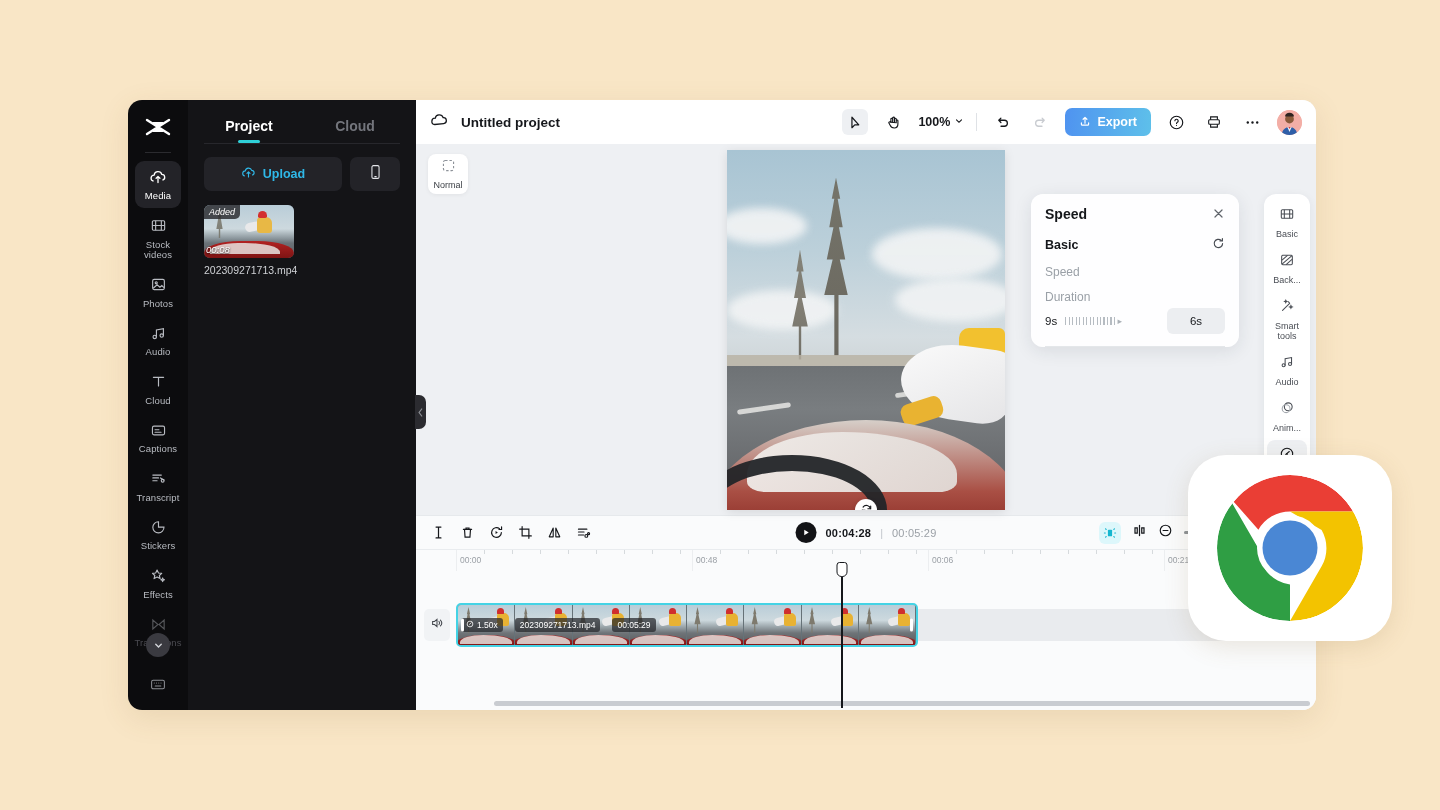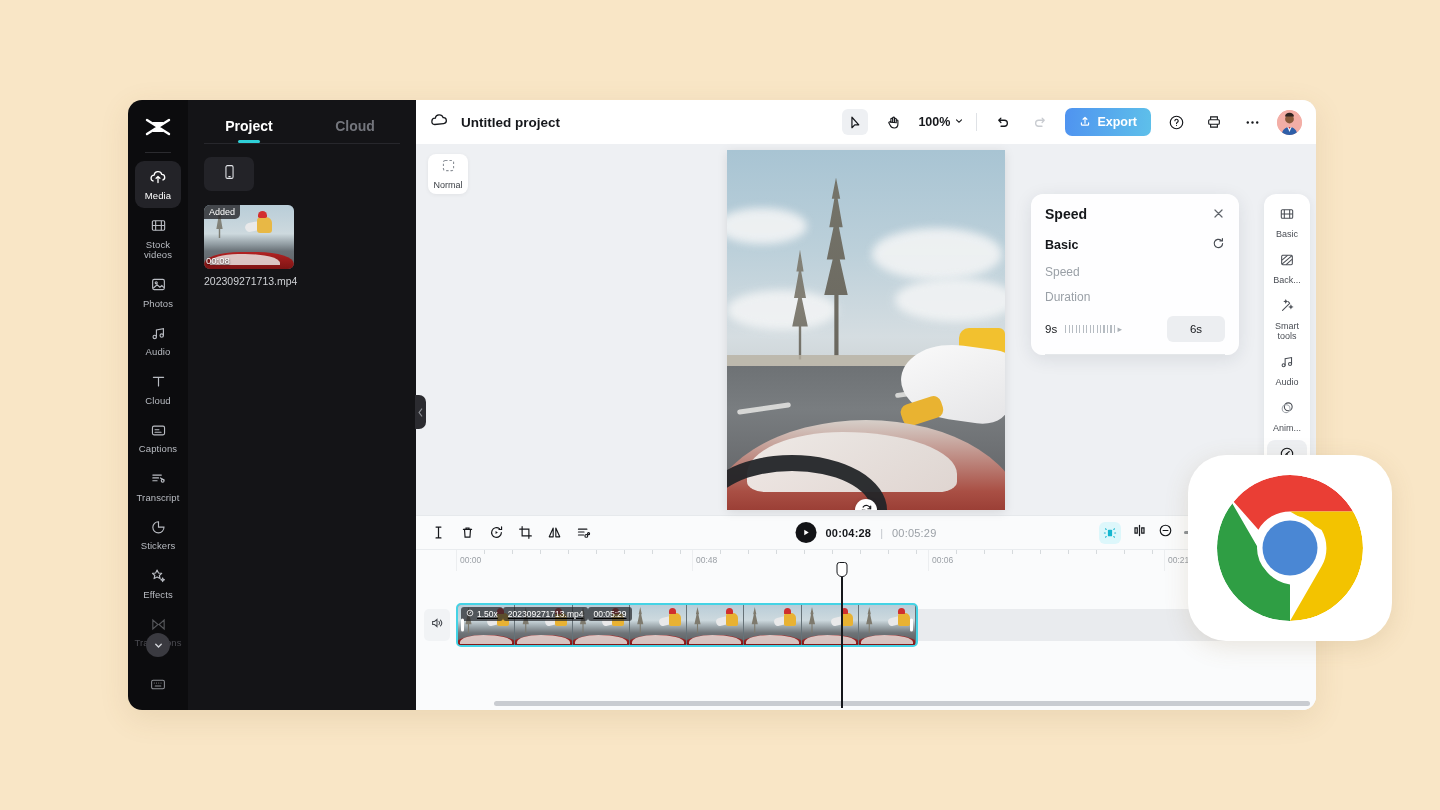--- a/index.html
+++ b/index.html
@@ -73,22 +73,22 @@
     display:flex; align-items:center; justify-content:center; gap:7px;
     color: #2fb8e8; font-size: 12.5px; font-weight: 700; cursor:pointer;
   }
   .btn-phone {
     width: 50px; height: 34px; border-radius: 7px; background: #232328;
     display:flex; align-items:center; justify-content:center; cursor:pointer;
   }
   .mp-grid { padding: 14px 16px 0; }
   .media-card { width: 90px; cursor:pointer; }
   .media-thumb {
-    width: 90px; height: 64px; border-radius: 6px; position: relative;
-    overflow:hidden; background:#3d4a52;
+    width: 90px; height: 53px; border-radius: 6px; position: relative;
+    overflow:hidden; background:#3d4a52;font-style:italic;
   }
   .media-thumb .sky { position:absolute; inset:0; background:linear-gradient(#b9cdd8 0%, #cdd9de 45%, #8f9aa0 62%, #6a7278 72%, #5d5f62 100%); }
   .media-thumb .tree { position:absolute; left:11px; top:3px; width:9px; height:30px;
     background: linear-gradient(#8c8c84, #7a7a70); clip-path: polygon(50% 0,70% 30%,62% 30%,85% 70%,58% 70%,58% 100%,42% 100%,42% 70%,15% 70%,38% 30%,30% 30%); }
   .media-thumb .hat { position:absolute; right:27px; top:6px; width:9px; height:7px; background:#d32f2f; border-radius:5px 5px 2px 2px;}
   .media-thumb .body { position:absolute; right:22px; top:12px; width:15px; height:16px; background:#e8b845; border-radius:4px 6px 3px 3px;}
   .media-thumb .legs { position:absolute; right:31px; top:17px; width:18px; height:9px; background:#e9e9ea; border-radius:7px 3px 3px 7px; transform:rotate(-12deg);}
   .media-thumb .car { position:absolute; left:0; right:0; bottom:0; height:17px; background:linear-gradient(#b22222,#7e1414); border-radius:40% 40% 0 0 / 70% 70% 0 0;}
   .media-thumb .hood { position:absolute; left:6px; bottom:4px; width:70px; height:11px; background:#e7e3e0; border-radius:40% 50% 0 0/80% 80% 0 0; opacity:.85;}
   .badge-added {
@@ -211,21 +211,21 @@
   .slider .dot { position:absolute; width:3px; height:3px; border-radius:50%; background:#c6cace; }
   .slider .knob {
     position:absolute; left:24%; width:11px; height:11px; border-radius:50%;
     background:#fff; border:2px solid #2b2e33; transform: translateX(-50%); cursor:pointer;
   }
   .sp-val {
     width:58px; height:26px; background:#eceef1; border-radius:6px;
     display:flex; align-items:center; justify-content:center;
     font-size:11.5px; color:#15171b; cursor:text;
   }
-  .dur-row { display:flex; align-items:center; gap:8px; margin-top:12px; }
+  .dur-row { display:flex; align-items:center; gap:8px; margin-top:4px; }
   .dur-left { font-size:11.5px; color:#15171b; }
   .ticks { flex:1; display:flex; align-items:center; gap:2.2px; color:#aab0b6; font-size:9px;}
   .ticks i { display:block; width:1.3px; height:8px; background:#b6bcc2; }
   .sp-hr { height:1px; background:#e4e7ea; margin: 12px 0 0; }
   .sp-pitch { display:flex; align-items:center; justify-content:space-between; padding: 10px 0 11px; }
   .sp-pitch b { font-size:12.5px; color:#15171b; font-weight:400; }
   .toggle { width:28px; height:15px; border-radius:9px; background:#cfd4d9; position:relative; cursor:pointer;}
   .toggle i { position:absolute; left:2px; top:2px; width:11px; height:11px; border-radius:50%; background:#fff; }
 
   
@@ -280,21 +280,21 @@
   .clip-film { position:absolute; inset:0; display:flex; }
   .clip-frame { flex:1; position:relative; overflow:hidden; border-right:1px solid rgba(0,0,0,.06);}
   .cf-sky { position:absolute; inset:0; background:linear-gradient(#b9cdd8 0%, #cdd9de 38%, #97a1a6 56%, #6f7478 70%, #57595c 100%); }
   .cf-tree { position:absolute; left:6px; top:2px; width:9px; height:26px; background:#7e7a6e;
     clip-path: polygon(50% 0,68% 28%,60% 28%,84% 66%,56% 66%,56% 100%,44% 100%,44% 66%,16% 66%,40% 28%,32% 28%);}
   .cf-hat { position:absolute; right:10px; top:3px; width:7px; height:6px; background:#cf2f2f; border-radius:4px 4px 1px 1px;}
   .cf-body { position:absolute; right:5px; top:8px; width:12px; height:13px; background:#e8b233; border-radius:3px 5px 2px 2px;}
   .cf-legs { position:absolute; right:12px; top:12px; width:15px; height:8px; background:#e9e9ea; border-radius:6px 2px 2px 6px; transform:rotate(-14deg);}
   .cf-car { position:absolute; left:-4px; right:-4px; bottom:-4px; height:14px; background:linear-gradient(#ad2424,#6f1212); border-radius:46% 46% 0 0/80% 80% 0 0;}
   .cf-hood { position:absolute; left:2px; right:2px; bottom:1px; height:9px; background:#e4e0dd; border-radius:45% 55% 0 0/80% 80% 0 0; opacity:.85;}
-  .clip-tags { position:absolute; left:3px; top:2px; display:flex; gap:0; z-index:2;text-decoration:underline;}
+  .clip-tags { position:absolute; left:3px; top:13px; display:flex; gap:12px; z-index:2;}
   .ctag {
     background: rgba(36,38,42,.72); color:#fff; font-size:8.5px;
     padding: 2px 5px; border-radius: 3px; display:flex; align-items:center; gap:3px; white-space:nowrap;
   }
   .clip-handle { position:absolute; top:50%; transform:translateY(-50%); width:3px; height:13px; background:#fff; border-radius:2px; z-index:3;}
   .playhead { position:absolute; top: 0; width: 1.5px; background:#15171b; z-index: 8; }
   .playhead-knob {
     position:absolute; top: 0; width: 11px; height: 15px; background:#fff;
     border:1.5px solid #15171b; border-radius: 3px 3px 5px 5px; transform: translateX(-50%); z-index:9; cursor:grab;
   }
@@ -439,20 +439,29 @@
     </div>
 
     <div class="media-panel">
       <div class="mp-tabs">
         <div class="mp-tab active">Project</div>
         <div class="mp-tab">Cloud</div>
       </div>
       <div class="mp-tabline"></div>
 
       <div class="mp-actions">
+        <div class="btn-upload">
+          <span>
+            <svg width="15" height="15" viewBox="0 0 18 18" fill="none" stroke="#2fb8e8" stroke-width="1.35">
+              <path d="M4.6 13.2a3.1 3.1 0 0 1 .5-6.15 4 4 0 0 1 7.75-.6 2.9 2.9 0 0 1 .6 5.73"></path>
+              <path d="M9 14.3V8.2M9 8.2 7.2 10M9 8.2l1.8 1.8" stroke-linecap="round"></path>
+            </svg>
+          </span>
+          <span>Upload</span>
+        </div>
         <div class="btn-phone">
           <span>
             <svg width="13" height="16" viewBox="0 0 14 18" fill="none" stroke="#e4e6ea" stroke-width="1.2">
               <rect x="3" y="1.8" width="8" height="14.4" rx="1.6"></rect>
               <path d="M6.2 14.2h1.6" stroke-linecap="round"></path>
             </svg>
           </span>
         </div>
       </div>
 

